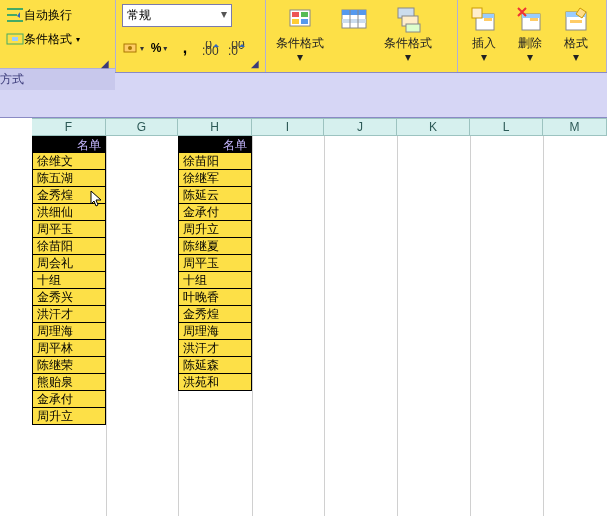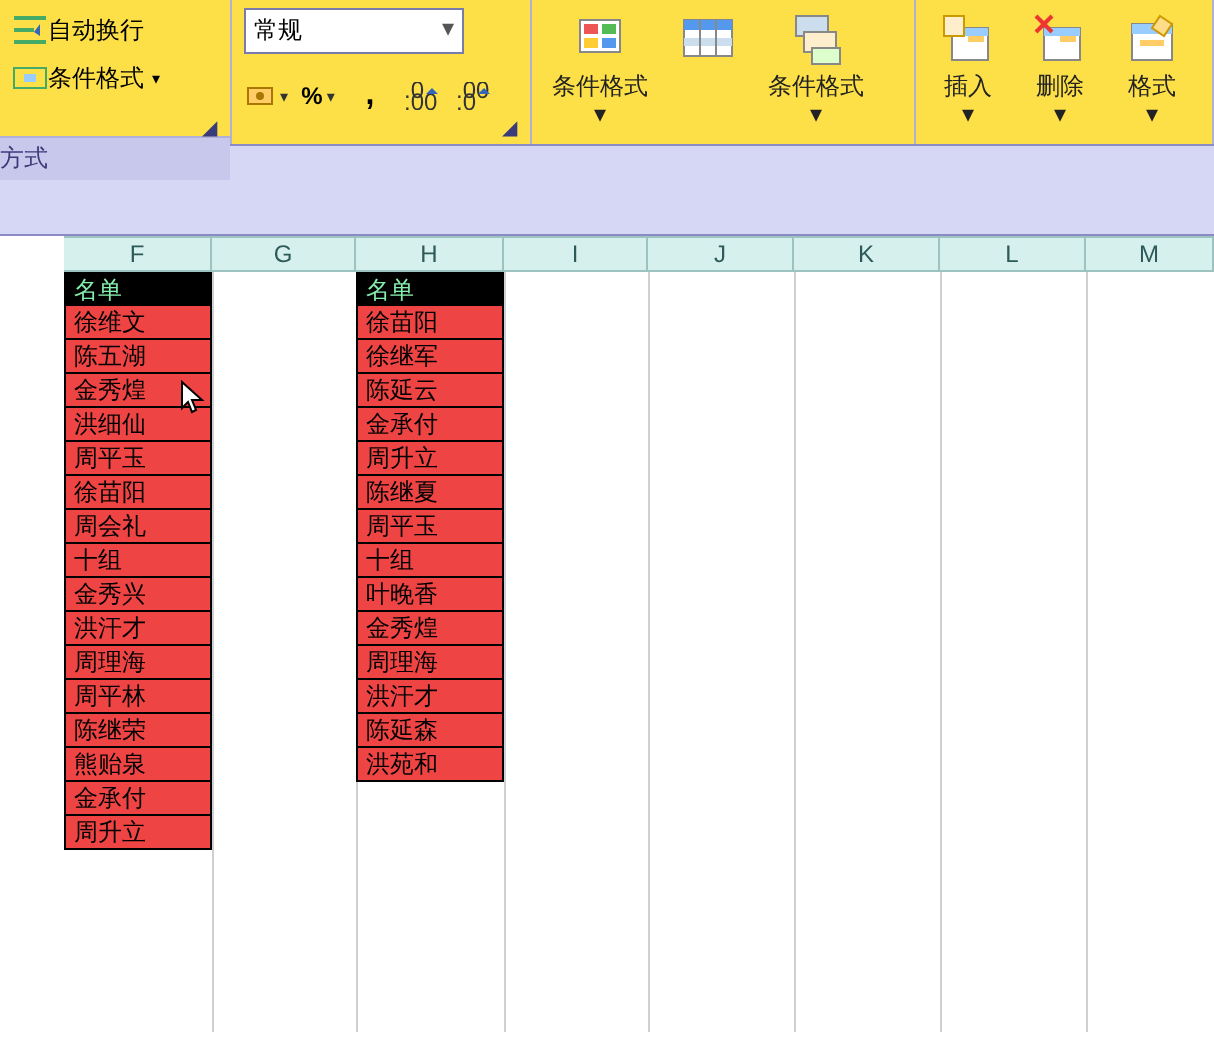--- a/index.html
+++ b/index.html
@@ -18,22 +18,22 @@
 .sel::after{content:"▾";position:absolute;right:4px;color:#555}
 .mini-row{display:flex;gap:4px;align-items:center;margin-top:6px}
 .mini-btn{width:22px;height:22px;display:flex;align-items:center;justify-content:center;cursor:pointer}
 .drop::after{content:"▾";font-size:8px;margin-left:2px;color:#333}
 .strip{background:#d6d6f5;height:45px;border-bottom:1px solid #8a8ac4}
 .sheet{position:relative;background:#fff}
 .colhdrs{display:flex;background:#d6f0ee;border-top:1px solid #9cc3c0;border-bottom:1px solid #9cc3c0;height:18px;margin-left:32px}
 .ch{border-right:1px solid #9cc3c0;text-align:center;line-height:17px;color:#2d5a57;cursor:pointer}
 .grid{position:relative;margin-left:32px}
 .data-col{position:absolute;top:0}
-.cell{height:17px;line-height:16px;border-bottom:1px solid #000;border-right:1px solid #000;border-left:1px solid #000;padding:0 4px;background:#ef4444;white-space:nowrap;overflow:hidden}
-.hdr-cell{background:#000;color:#86efac;text-align:left;border-top:1px solid #000}
+.cell{height:17px;line-height:16px;border-bottom:1px solid #000;border-right:1px solid #000;border-left:1px solid #000;padding:0 4px;background:#fde047;white-space:nowrap;overflow:hidden}
+.hdr-cell{background:#000;color:#c4b5fd;text-align:right;border-top:1px solid #000}
 .gridlines{position:absolute;inset:0;pointer-events:none}
 .vline{position:absolute;top:0;bottom:0;width:1px;background:#d0d0d0}
 .cursor{position:absolute;pointer-events:none;z-index:10}
 .cursor svg{width:18px;height:18px}
 </style>
 </head>
 <body>
 
 <div class="ribbon">
   <div class="group" style="width:116px">

